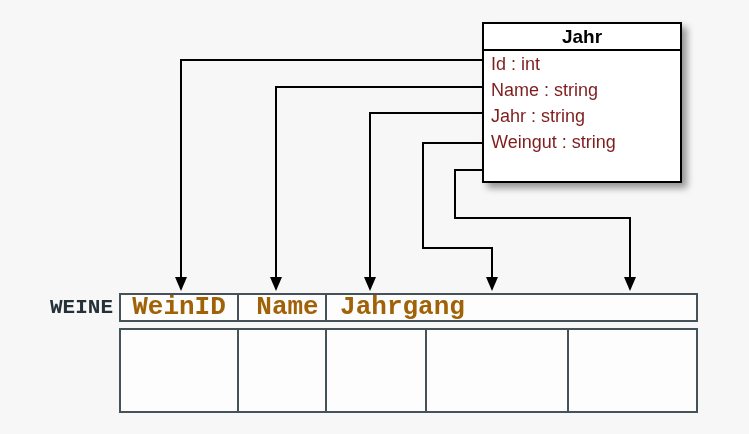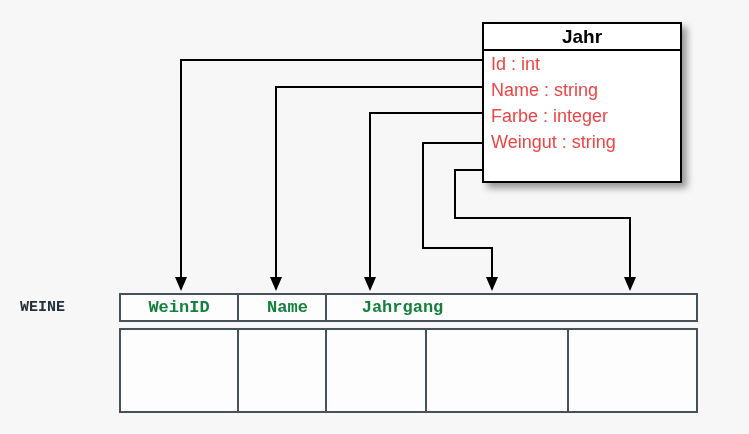--- a/index.html
+++ b/index.html
@@ -48,34 +48,35 @@
     text-align: center;
     font-size: 19px;
     font-weight: bold;
     color: #000000;
   }
   .class-attr {
     height: 26px;
     line-height: 26px;
     padding-left: 7px;
     font-size: 18px;
-    color: #ef4444;
+    color: #7f1d1d;
     white-space: nowrap;
   }
   
   .table-name-label {
     position: absolute;
     left: 20px;
     top: 293px;
     width: 93px;
     height: 29px;
     line-height: 29px;
+    text-align: right;
     font-family: "Liberation Mono", "DejaVu Sans Mono", monospace;
     font-weight: bold;
-    font-size: 15px;
+    font-size: 21px;
     color: #243139;
   }
   .db-row {
     position: absolute;
     left: 119px;
     width: 579px;
     display: flex;
     box-sizing: border-box;
     border: 2px solid #46525a;
     background: #fdfdfd;
@@ -89,22 +90,22 @@
     overflow: hidden;
   }
   .db-cell + .db-cell {
     border-left: 2px solid #46525a;
     padding-left: 11px;
   }
   .db-header-row .db-cell {
     line-height: 25px;
     font-family: "Liberation Mono", "DejaVu Sans Mono", monospace;
     font-weight: bold;
-    font-size: 17px;
-    color: #15803d;
+    font-size: 26px;
+    color: #a16207;
   }
   .col-0 { width: 116px; }
   .col-1 { width: 88px; }
   .col-2 { width: 100px; }
   .col-3 { width: 142px; }
   .col-4 { width: 129px; }
 </style>
 </head>
 <body>
 
@@ -125,21 +126,21 @@
     <polygon points="486,277 498,277 492,291"></polygon>
 
     <polyline points="482,170 455,170 455,218 630,218 630,278"></polyline>
     <polygon points="624,277 636,277 630,291"></polygon>
   </svg>
 
   <div class="class-box">
     <div class="class-box-title">Jahr</div>
     <div class="class-attr">Id : int</div>
     <div class="class-attr">Name : string</div>
-    <div class="class-attr">Farbe : integer</div>
+    <div class="class-attr">Jahr : string</div>
     <div class="class-attr">Weingut : string</div>
   </div>
 
   <div class="table-name-label">WEINE</div>
 
   <div class="db-row db-header-row">
     <div class="db-cell col-0">WeinID</div>
     <div class="db-cell col-1">Name</div>
     <div class="db-cell col-3">Jahrgang</div>
   </div>

